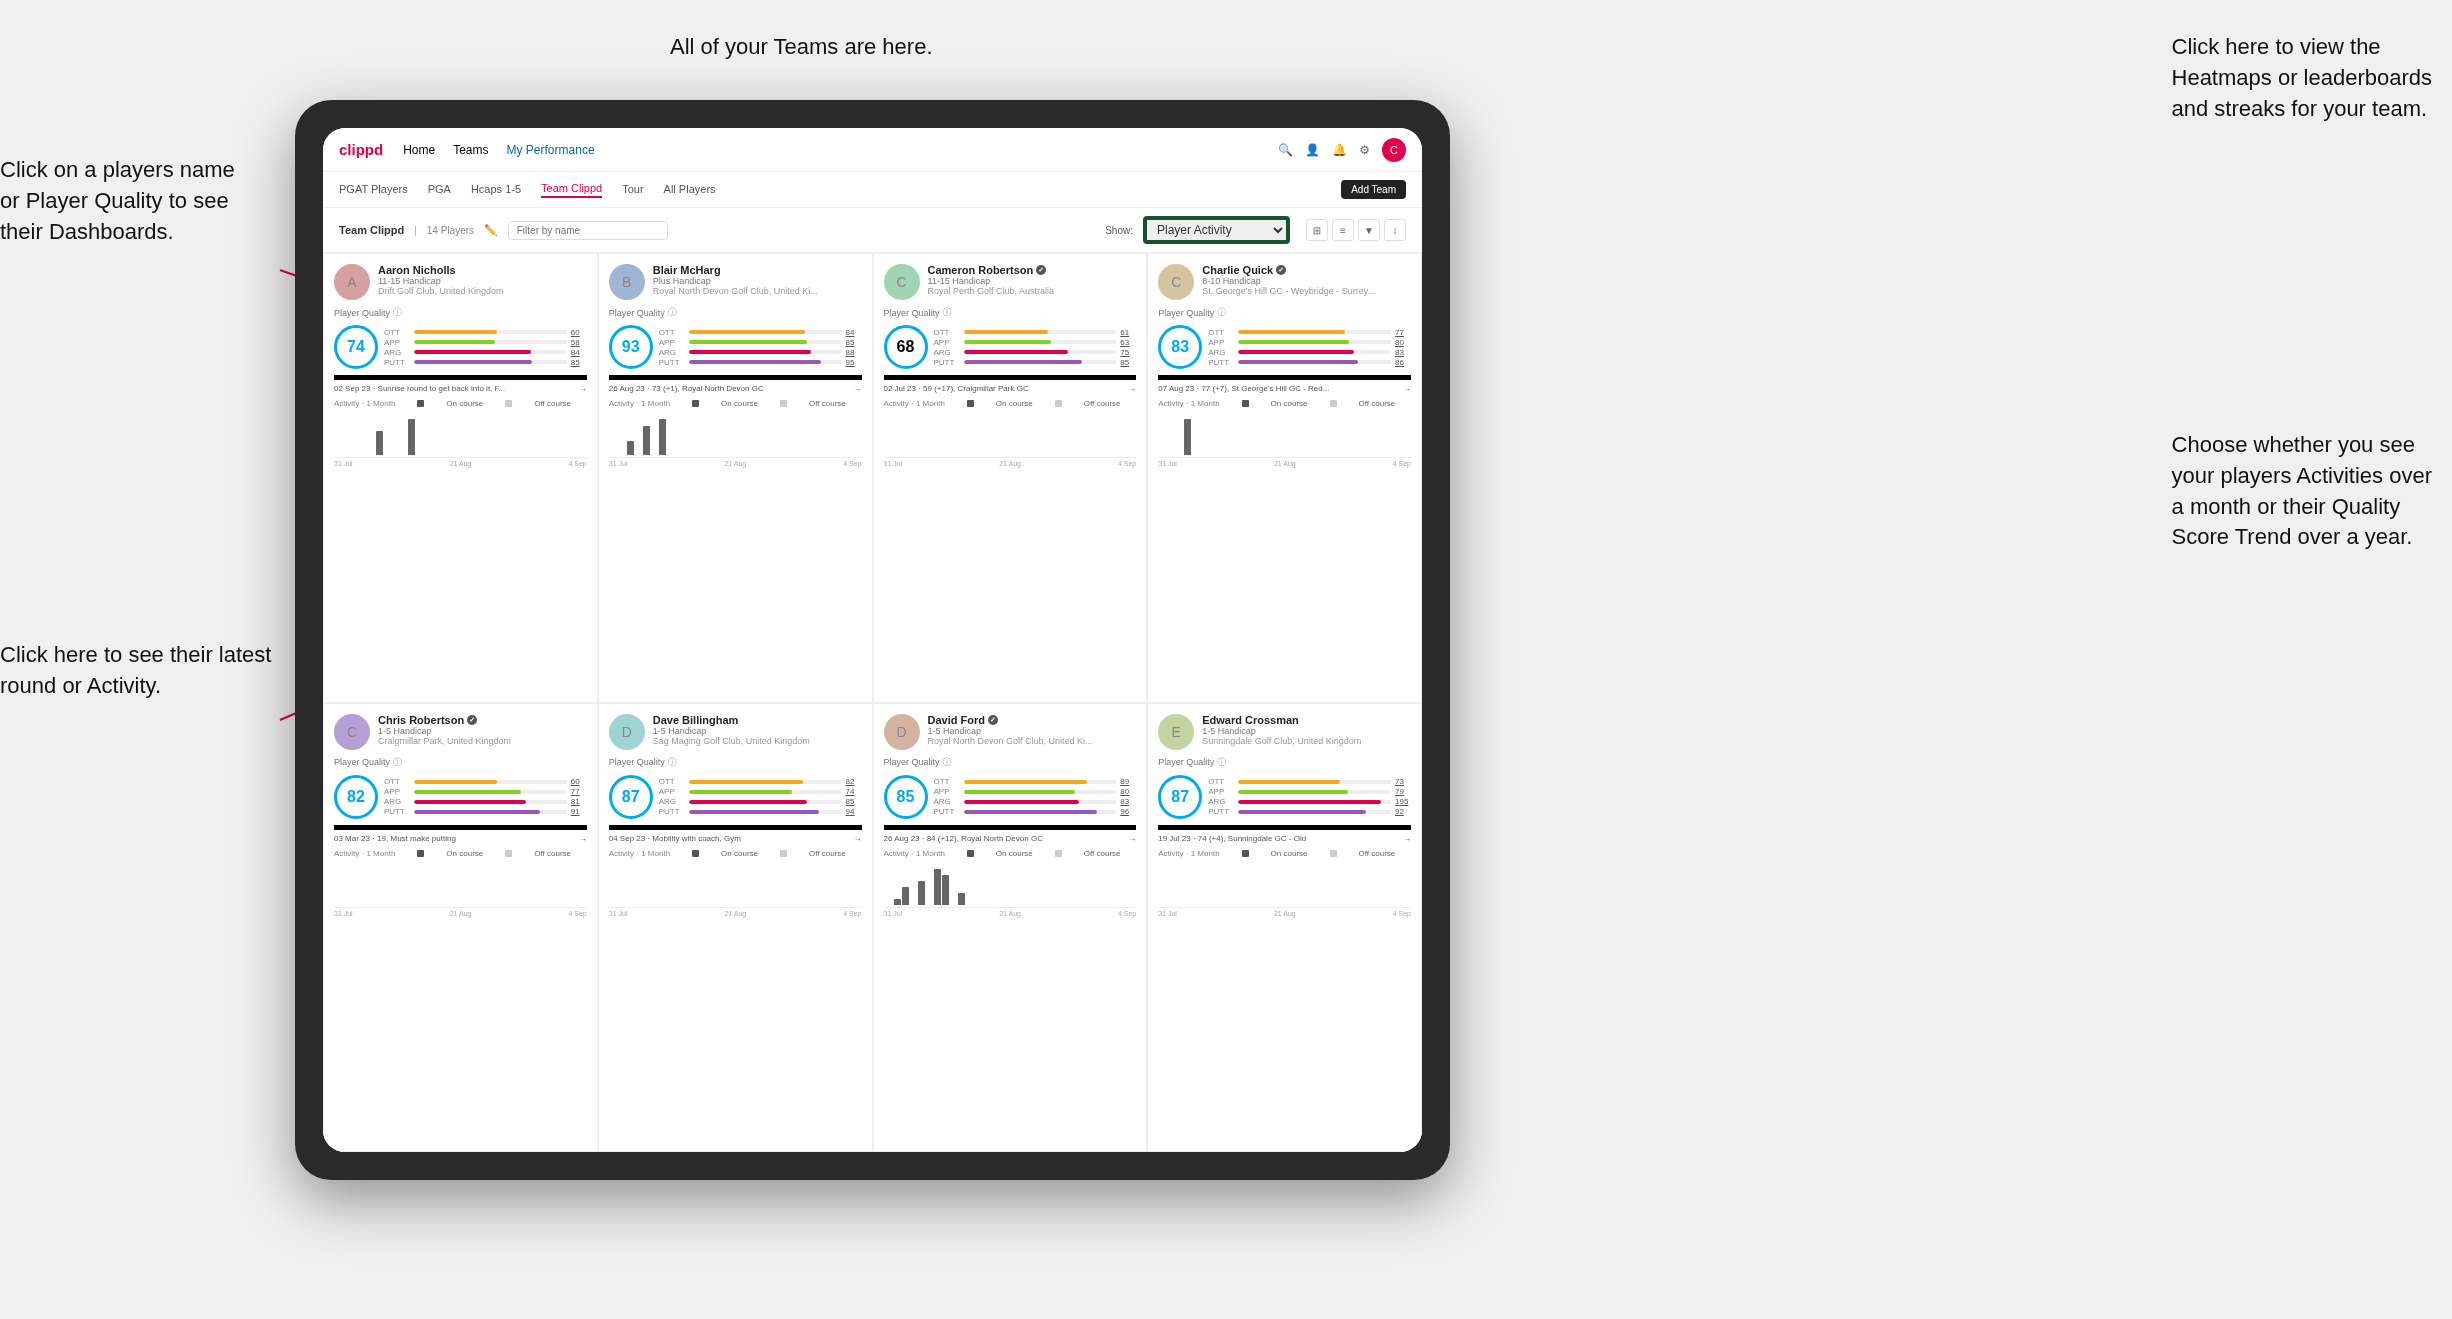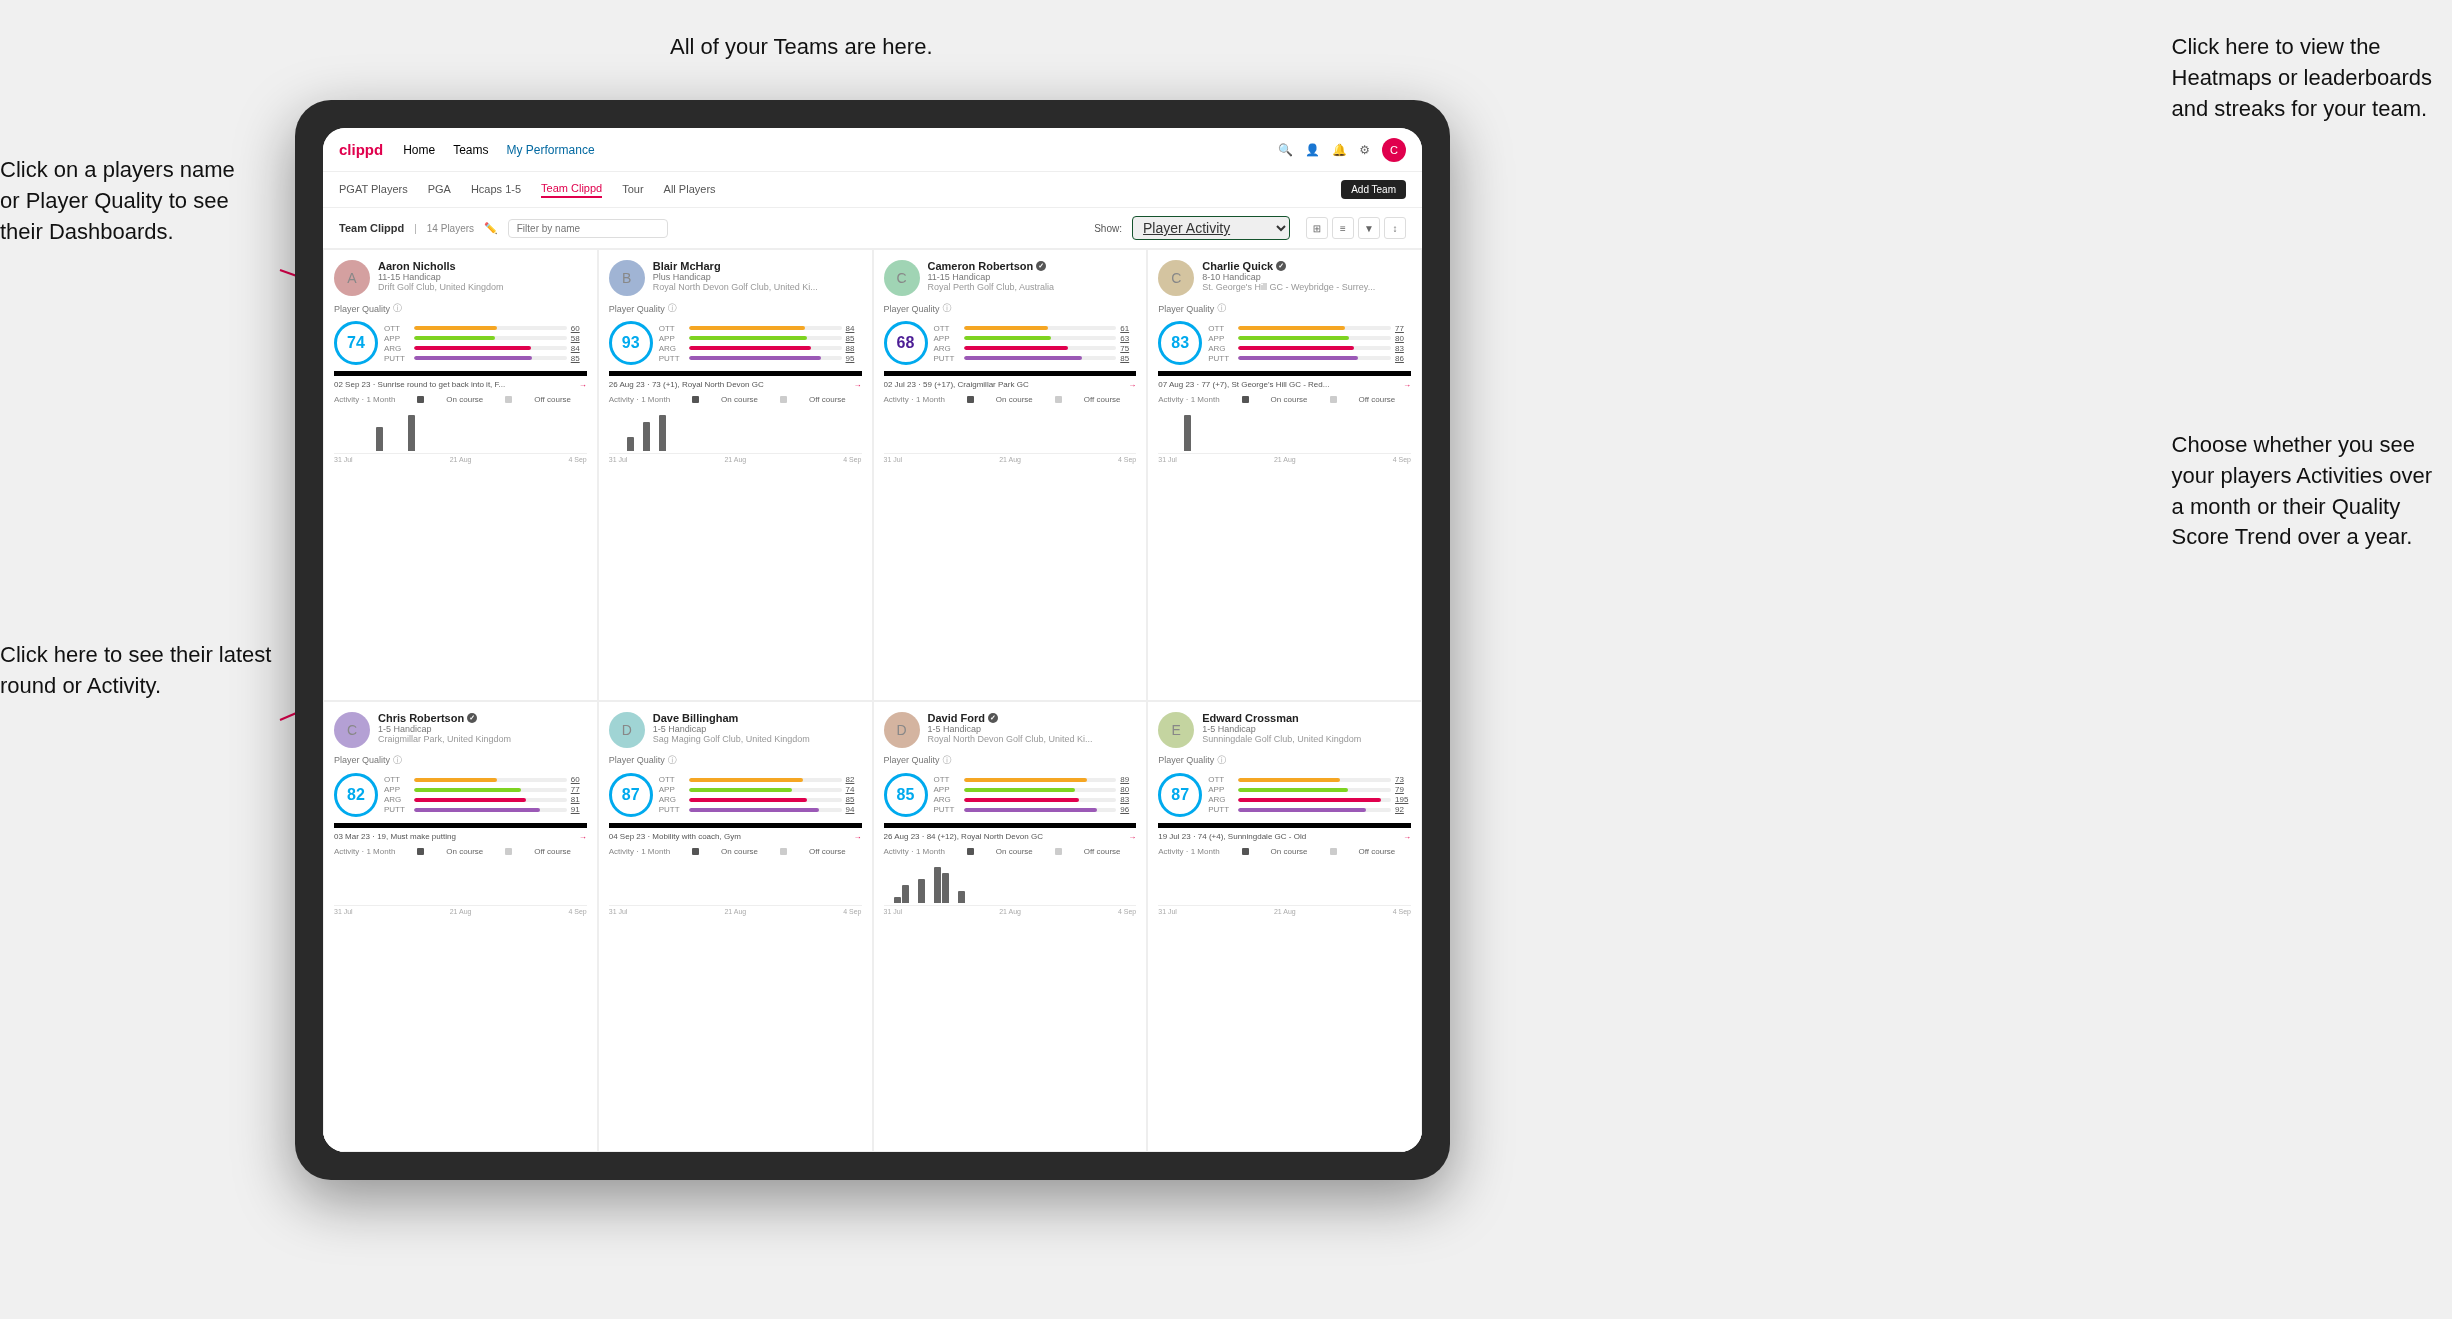--- a/index.html
+++ b/index.html
@@ -146,26 +146,25 @@
       padding: 3px 8px;
       font-size: 10px;
       color: #aaa;
     }
     .show-label {
       font-size: 10px;
       color: #555;
       margin-left: auto;
     }
     .show-select {
-      font-size: 14px;
-      border: 1px solid #14532d;
+      font-size: 12px;
+      border: 4px solid #14532d;
       border-radius: 4px;
       padding: 2px 6px;
       color: #333;
-      text-decoration: underline;
     }
     .view-icons {
       display: flex;
       gap: 4px;
       margin-left: 6px;
     }
     .view-icon {
       width: 22px;
       height: 22px;
       border: 1px solid #ddd;
@@ -610,21 +609,21 @@
         <div class="player-name">
           Cameron Robertson
           <span class="player-verified">✓</span>
         </div>
         <div class="player-handicap">11-15 Handicap</div>
         <div class="player-club">Royal Perth Golf Club, Australia</div>
       </div>
     </div>
     <div class="quality-label">Player Quality <span class="quality-info">ⓘ</span></div>
     <div class="quality-row">
-      <div class="quality-circle" style="color:#4c1d95;border-color:#00aaee;">68</div>
+      <div class="quality-circle" style="color:#000000;border-color:#00aaee;">68</div>
       <div class="quality-stats">
               <div class="stat-row">
       <span class="stat-label">OTT</span>
       <div class="stat-bar-bg">
         <div class="stat-bar" style="width:55.45454545454545%;background:#f5a623;"></div>
       </div>
       <span class="stat-value">61</span>
     </div>
               <div class="stat-row">
       <span class="stat-label">APP</span>

